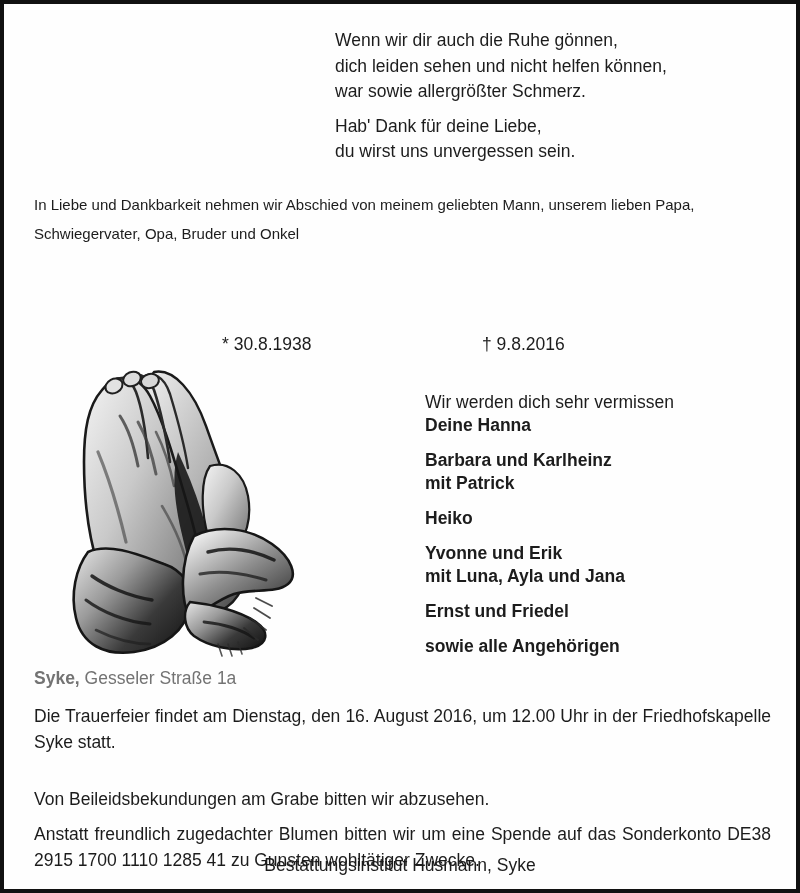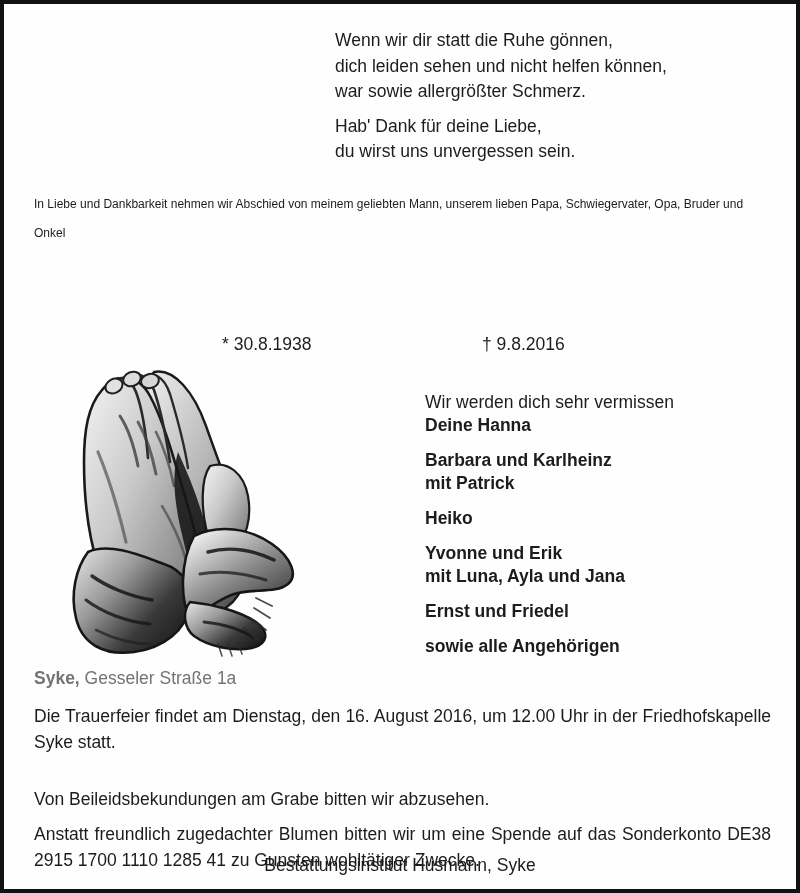--- a/index.html
+++ b/index.html
@@ -39,21 +39,21 @@
   }
   .poem .line { white-space: nowrap; }
   .poem .stanza-gap { height: 9px; }
 
   
   .intro {
     position: absolute;
     left: 30px;
     top: 186px;
     width: 737px;
-    font-size: 12px;
+    font-size: 15px;
     line-height: 29px;
     color: #1c1c1c;
   }
 
   
   .deceased-name {
     position: absolute;
     left: 0px;
     top: 258px;
     width: 792px;
@@ -154,21 +154,21 @@
     color: #1c1c1c;
   }
 </style>
 </head>
 <body>
 
 <div class="notice">
   <div class="inner">
 
     <div class="poem">
-      <div class="line">Wenn wir dir statt die Ruhe gönnen,</div>
+      <div class="line">Wenn wir dir auch die Ruhe gönnen,</div>
       <div class="line">dich leiden sehen und nicht helfen können,</div>
       <div class="line">war sowie allergrößter Schmerz.</div>
       <div class="stanza-gap"></div>
       <div class="line">Hab' Dank für deine Liebe,</div>
       <div class="line">du wirst uns unvergessen sein.</div>
     </div>
 
     <div class="intro">In Liebe und Dankbarkeit nehmen wir Abschied von meinem geliebten Mann, unserem lieben Papa, Schwiegervater, Opa, Bruder und Onkel</div>
 
 

